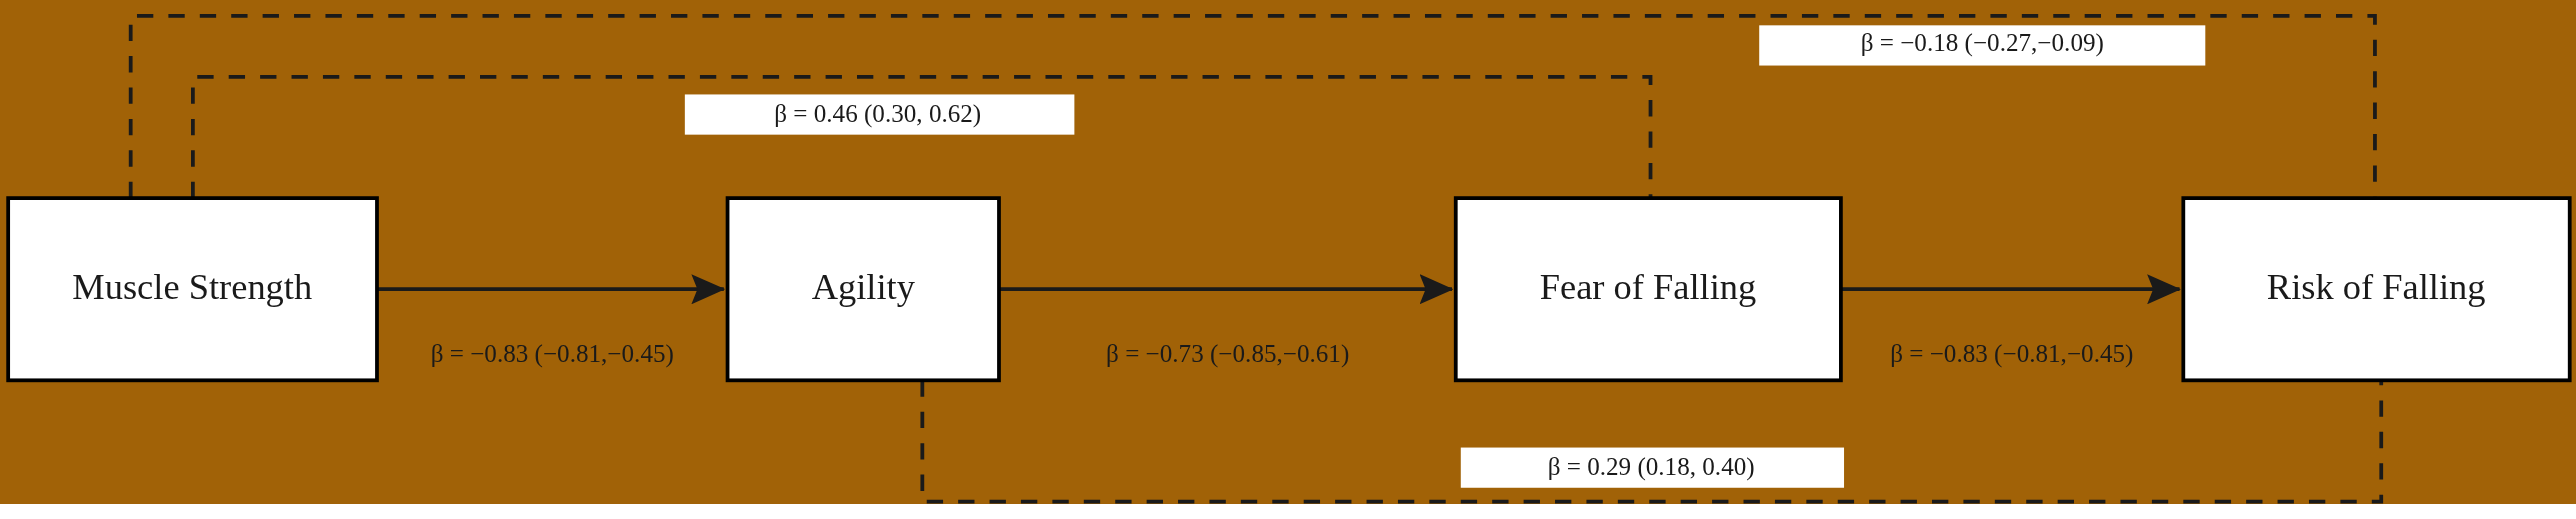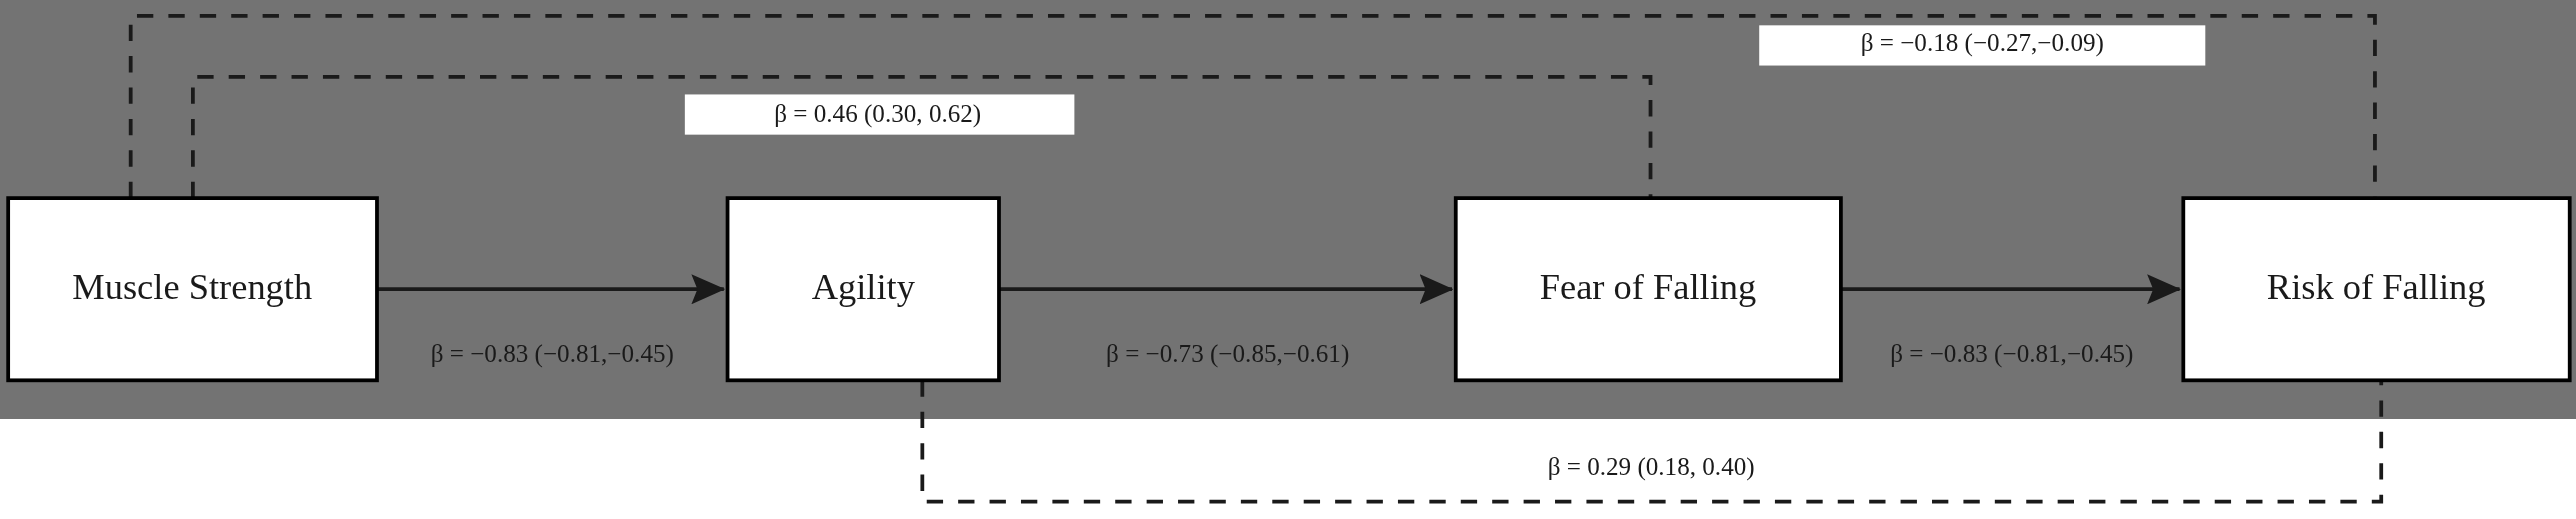--- a/index.html
+++ b/index.html
@@ -9,22 +9,22 @@
   }
   body {
     width: 2576px;
     height: 520px;
     font-family: "Liberation Serif", "DejaVu Serif", serif;
     overflow: hidden;
   }
   #diagram-root {
     position: relative;
     width: 2576px;
-    height: 419px;
-    background: #737373;
+    height: 504px;
+    background: #a16207;
   }
   svg#path-diagram {
     position: absolute;
     top: 0;
     left: 0;
     width: 2576px;
     height: 520px;
     display: block;
   }
   .node-box {

